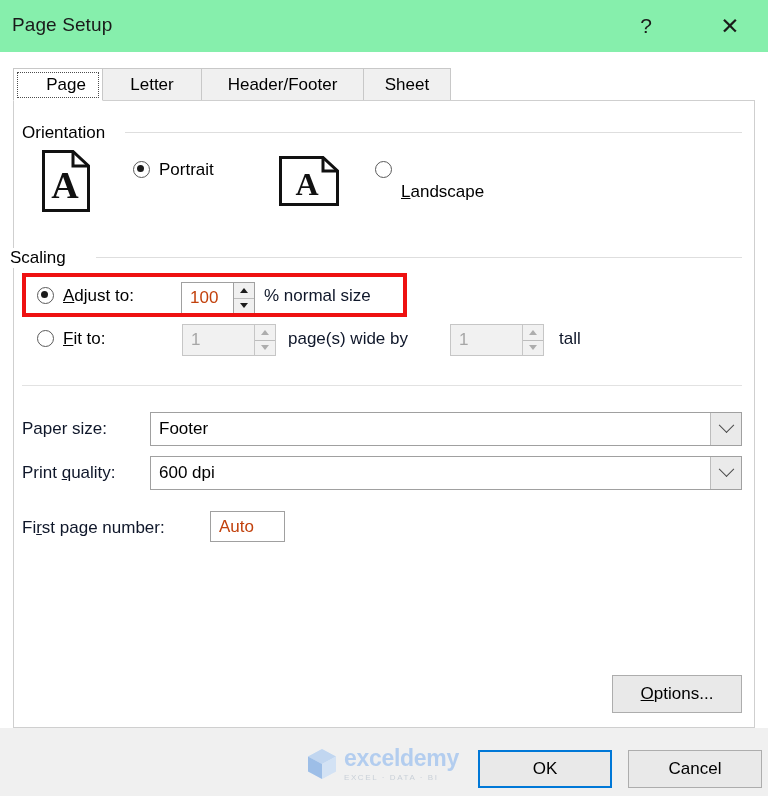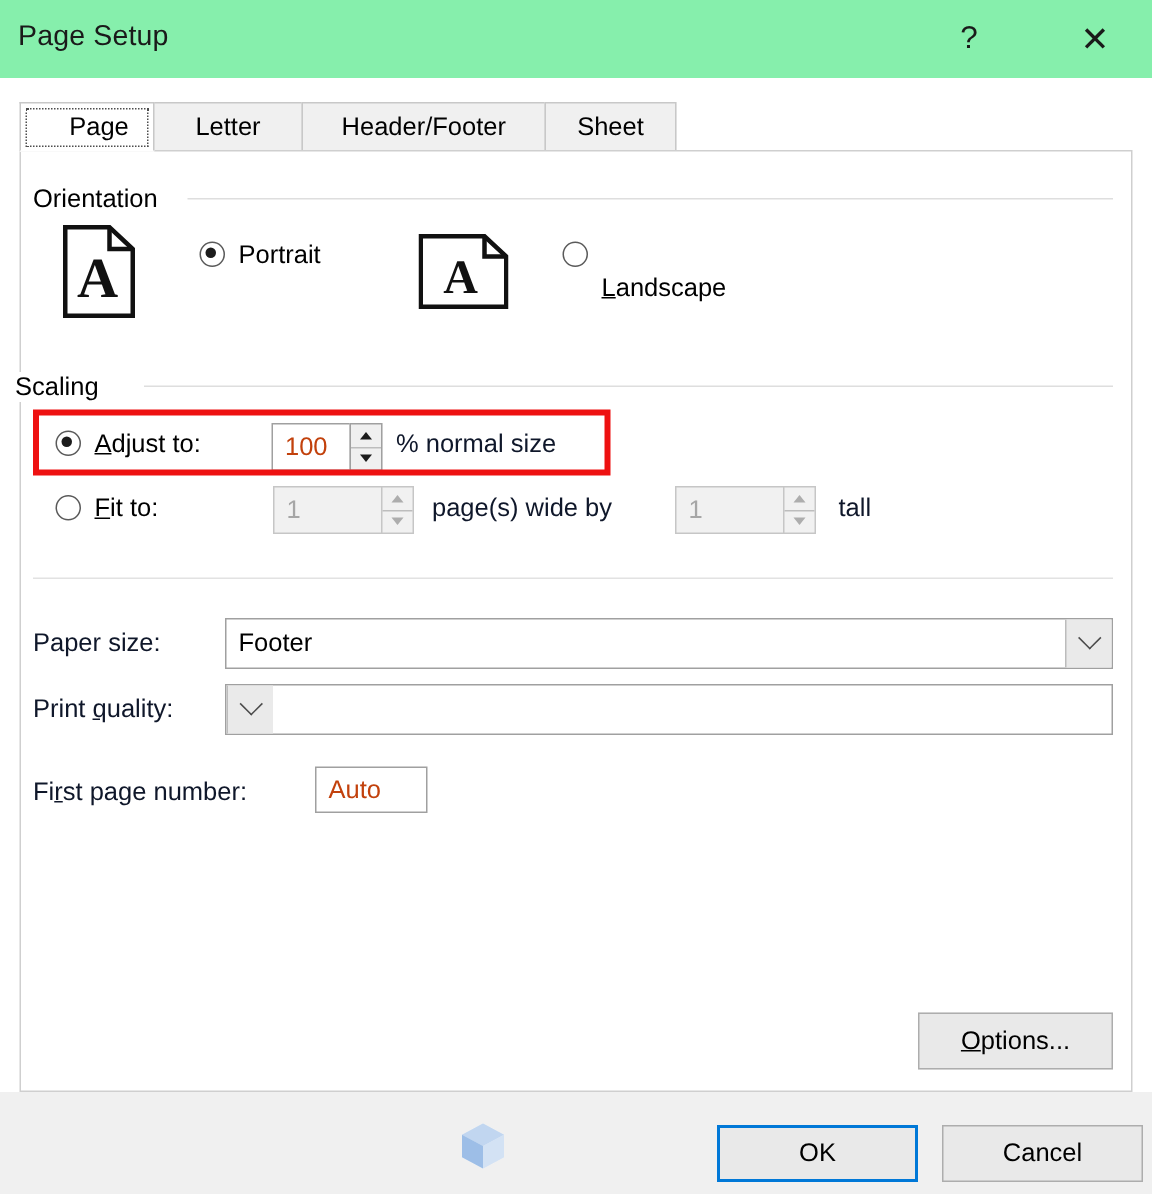--- a/index.html
+++ b/index.html
@@ -407,20 +407,21 @@
 <div class="plainlabel" style="left:22px; top:419px;">Paper size:</div>
 <div class="combo" style="left:150px; top:412px; width:592px; height:34px;">
   <div class="val">Footer</div>
   <div class="arrowbtn">
     <span class="chev"></span>
   </div>
 </div>
 
 <div class="plainlabel" style="left:22px; top:463px;">Print <span class="u">q</span>uality:</div>
 <div class="combo" style="left:150px; top:456px; width:592px; height:34px;">
+  <div class="val">600 dpi</div>
   <div class="arrowbtn">
     <span class="chev"></span>
   </div>
 </div>
 
 <div class="plainlabel" style="left:22px; top:518px;">Fi<span class="u">r</span>st page number:</div>
 <div class="textbox" style="left:210px; top:511px; width:75px; height:31px;">
   <span>Auto</span>
 </div>
 
@@ -430,20 +431,24 @@
 
 <div class="footer"></div>
 
 <div class="watermark">
   <svg width="34" height="34" viewBox="0 0 34 34">
     <path d="M17 2 L31 9.5 V24.5 L17 32 L3 24.5 V9.5 Z" fill="#dde8f6"></path>
     <path d="M17 2 L31 9.5 L17 17 L3 9.5 Z" fill="#b9d2f0"></path>
     <path d="M3 9.5 L17 17 V32 L3 24.5 Z" fill="#8fb6e6"></path>
     <path d="M17 17 L31 9.5 V24.5 L17 32 Z" fill="#cfe0f5"></path>
   </svg>
+  <div class="wm-text-wrap">
+    <div class="wm-name">exceldemy</div>
+    <div class="wm-tag">EXCEL · DATA · BI</div>
+  </div>
 </div>
 
 <div class="btn focused" style="left:478px; top:750px; width:134px; height:38px;">
   <span>OK</span>
 </div>
 <div class="btn" style="left:628px; top:750px; width:134px; height:38px;">
   <span>Cancel</span>
 </div>
 
 </body></html>

